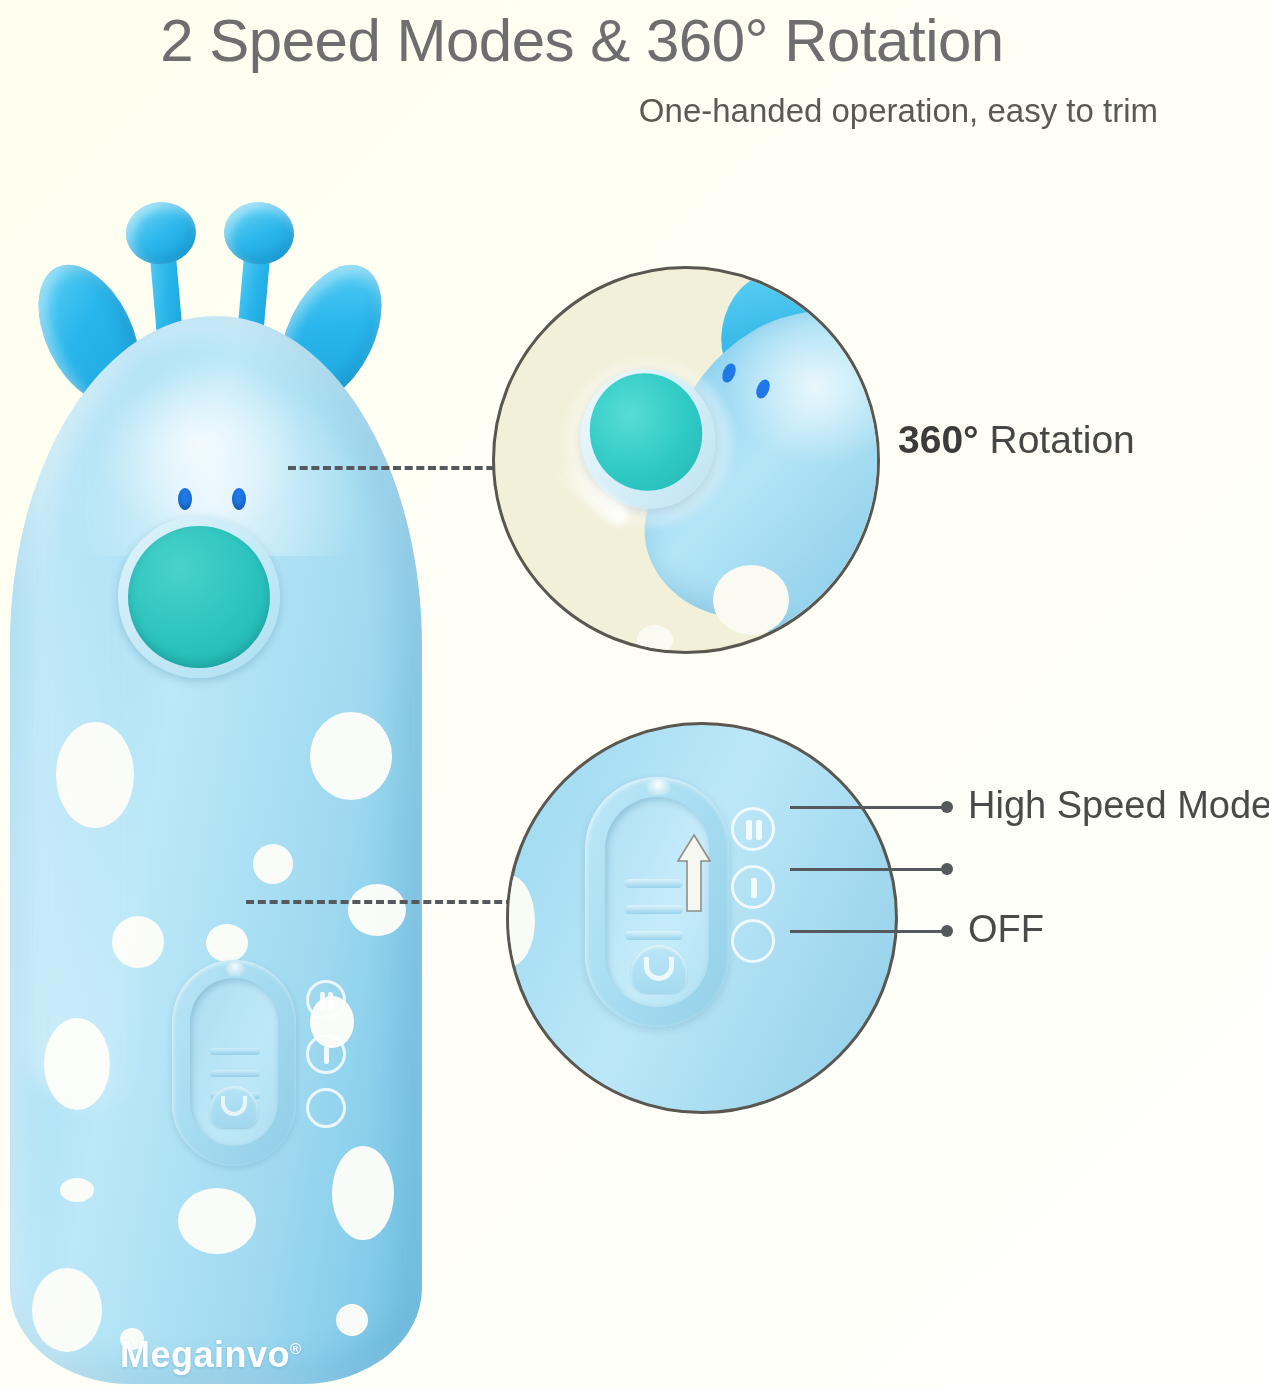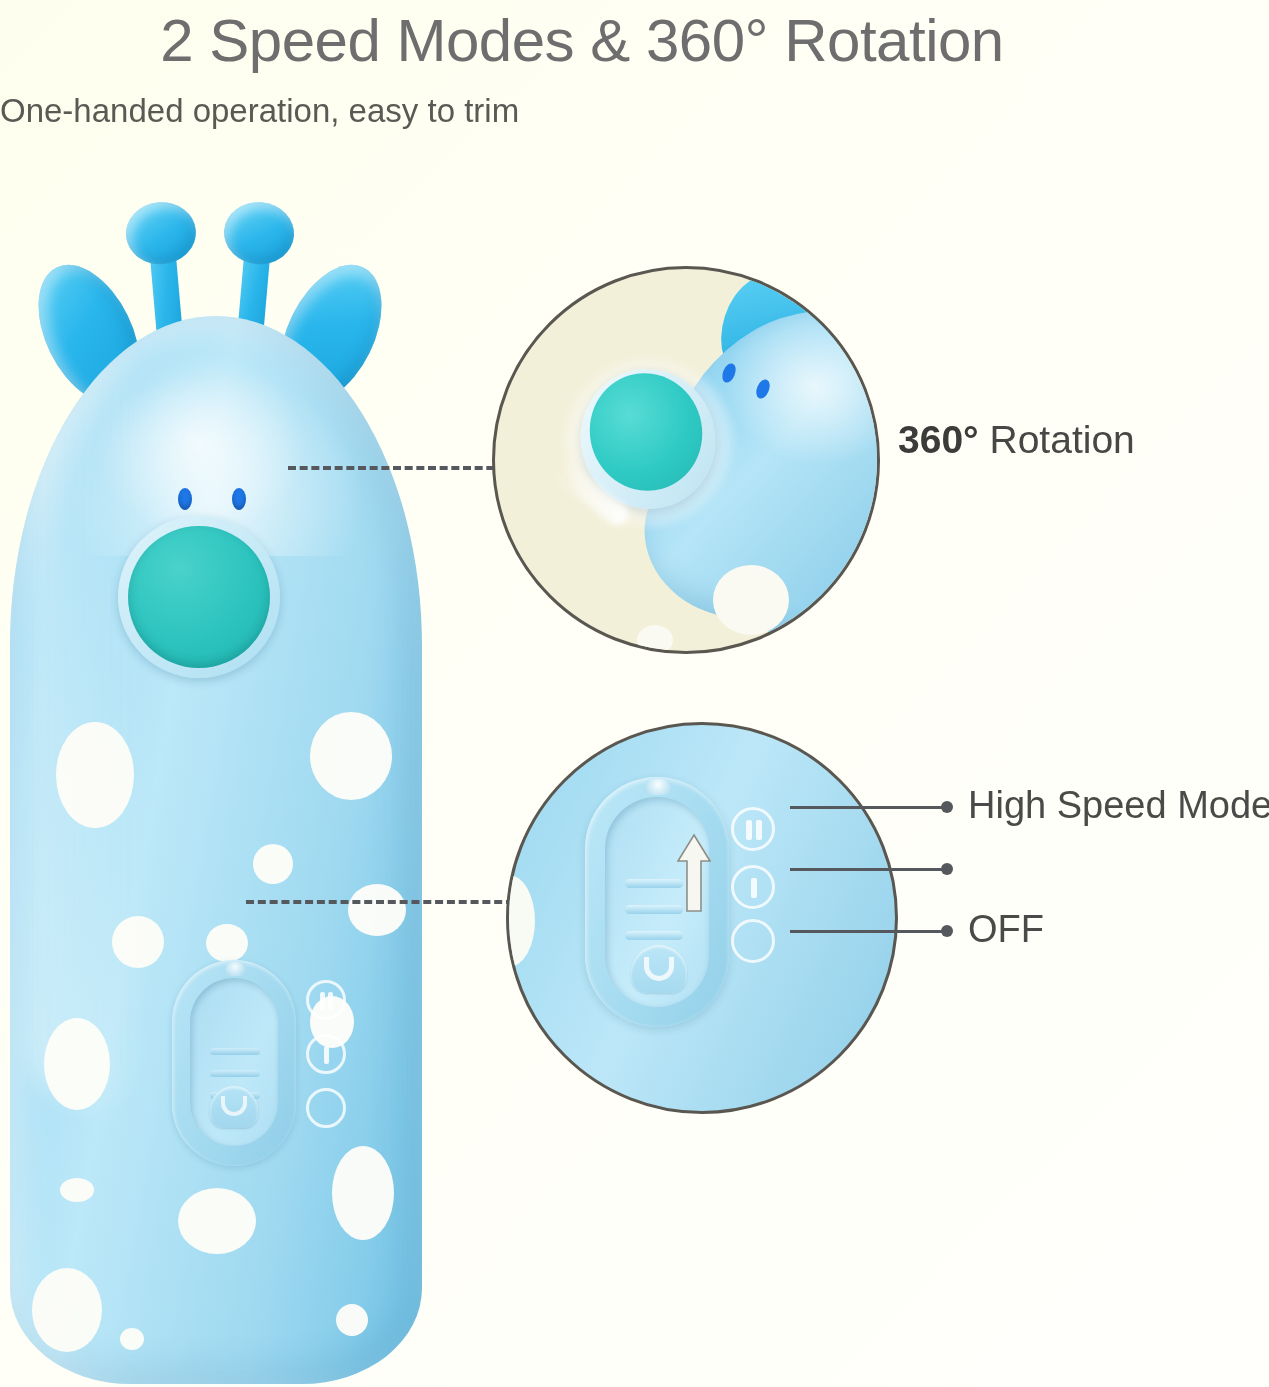--- a/index.html
+++ b/index.html
@@ -26,24 +26,25 @@
     font-weight: normal;
     color: #6E6E6E;
     letter-spacing: -0.5px;
     white-space: nowrap;
     margin-left: 7px;
   }
   .subtitle {
     position: absolute;
     left: 0; top: 92px;
     width: 1150px;
-    text-align: left;
+    text-align: right;
     font-size: 33px;
     color: #5A5A55;
     white-space: nowrap;
+    padding-left: 8px;
   }
 
   
   #device {
     position: absolute;
     left: -12px;
     top: 196px;
     width: 455px;
     height: 1191px;
   }
@@ -414,20 +415,23 @@
         <div class="ind" style="left:146px; top:38px; width:40px; height:40px;">
           <i style="left:11px; top:9px; width:5px; height:18px;"></i>
           <i style="left:19px; top:9px; width:5px; height:18px;"></i>
         </div>
         <div class="ind" style="left:146px; top:92px; width:40px; height:40px;">
           <i style="left:15px; top:9px; width:5px; height:18px;"></i>
         </div>
         <div class="ind" style="left:146px; top:146px; width:40px; height:40px;"></div>
       </div>
 
+      <div class="brand">
+        <span>Megainvo</span><sup>®</sup>
+      </div>
     </div>
   </div>
 
   <div class="dashline" style="left:288px; top:466px; width:218px;"></div>
   <div class="dashline" style="left:246px; top:900px; width:268px;"></div>
 
   <div class="inset" id="inset-rotation">
     <div class="rot-ear" style="left:228px; top:4px;  width:78px; height:110px; transform:rotate(18deg);"></div>
     <div class="rot-ear" style="left:300px; top:6px;  width:52px; height:86px;  transform:rotate(32deg);"></div>
     <div class="rot-body"></div>

